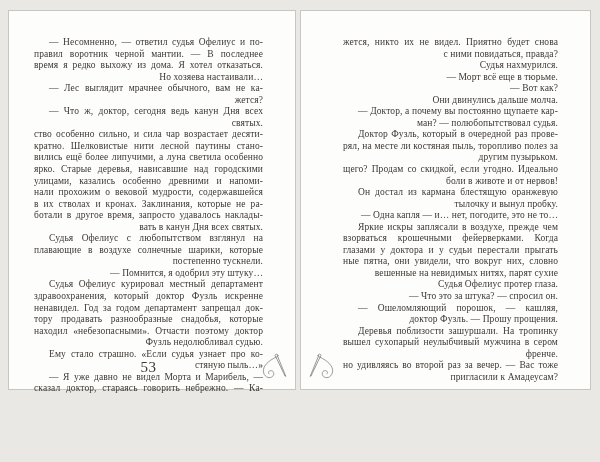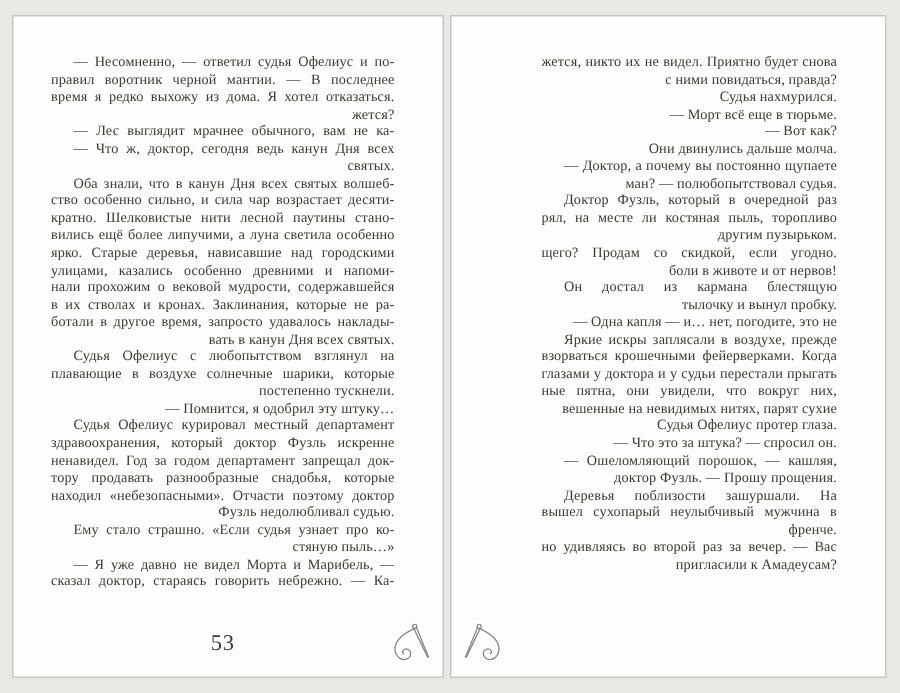--- a/index.html
+++ b/index.html
@@ -8,32 +8,32 @@
   }
   html,body{margin:0;padding:0;}
   body{
     width:600px;height:462px;position:relative;overflow:hidden;
     background:var(--bg);
     font-family:"Liberation Serif","DejaVu Serif",serif;
     color:var(--ink);
   }
   .spread{position:absolute;inset:0;}
   .page{
-    position:absolute;top:10px;height:442px;box-sizing:border-box;
+    position:absolute;top:10px;height:380px;box-sizing:border-box;
     background:var(--page);border:1px solid var(--border);
   }
   .page-left{left:8px;width:288px;}
   .page-right{left:300px;width:291px;}
   .page-text{
     position:absolute;top:26px;
     font-size:9.5px;line-height:var(--lh);
     letter-spacing:0.1px;
   }
   .page-left  .page-text{left:25px;right:32px;}
-  .page-right .page-text{left:60px;right:32px;}
+  .page-right .page-text{left:42px;right:32px;}
   .pline{height:var(--lh);overflow:hidden;}
   .jl{text-align:justify;text-align-last:justify;}
   .ll{text-align:right;}
   .indent{text-indent:15px;}
   .page-num{
     position:absolute;bottom:18px;height:12px;
     text-align:center;font-size:15px;letter-spacing:0.5px;
   }
   .page-left  .page-num{left:25px;right:32px;}
   .page-right .page-num{left:42px;right:32px;}
@@ -48,25 +48,25 @@
 </head>
 <body>
 
 <div class="spread">
 
   <div class="page page-left">
     <div class="page-text">
         <div class="pline jl indent">— Несомненно, — ответил судья Офелиус и по-</div>
         <div class="pline jl">правил воротник черной мантии. — В последнее</div>
         <div class="pline jl">время я редко выхожу из дома. Я хотел отказаться.</div>
+        <div class="pline ll">Но хозяева настаивали…</div>
+        <div class="pline jl indent">— Лес выглядит мрачнее обычного, вам не ка-</div>
         <div class="pline ll">жется?</div>
-        <div class="pline jl indent">— Лес выглядит мрачнее обычного, вам не ка-</div>
         <div class="pline jl indent">— Что ж, доктор, сегодня ведь канун Дня всех</div>
         <div class="pline ll">святых.</div>
-        <div class="pline jl indent">Оба знали, что в канун Дня всех святых волшеб-</div>
         <div class="pline jl">ство особенно сильно, и сила чар возрастает десяти-</div>
         <div class="pline jl">кратно. Шелковистые нити лесной паутины стано-</div>
         <div class="pline jl">вились ещё более липучими, а луна светила особенно</div>
         <div class="pline jl">ярко. Старые деревья, нависавшие над городскими</div>
         <div class="pline jl">улицами, казались особенно древними и напоми-</div>
         <div class="pline jl">нали прохожим о вековой мудрости, содержавшейся</div>
         <div class="pline jl">в их стволах и кронах. Заклинания, которые не ра-</div>
         <div class="pline jl">ботали в другое время, запросто удавалось наклады-</div>
         <div class="pline ll">вать в канун Дня всех святых.</div>
         <div class="pline jl indent">Судья Офелиус с любопытством взглянул на</div>

